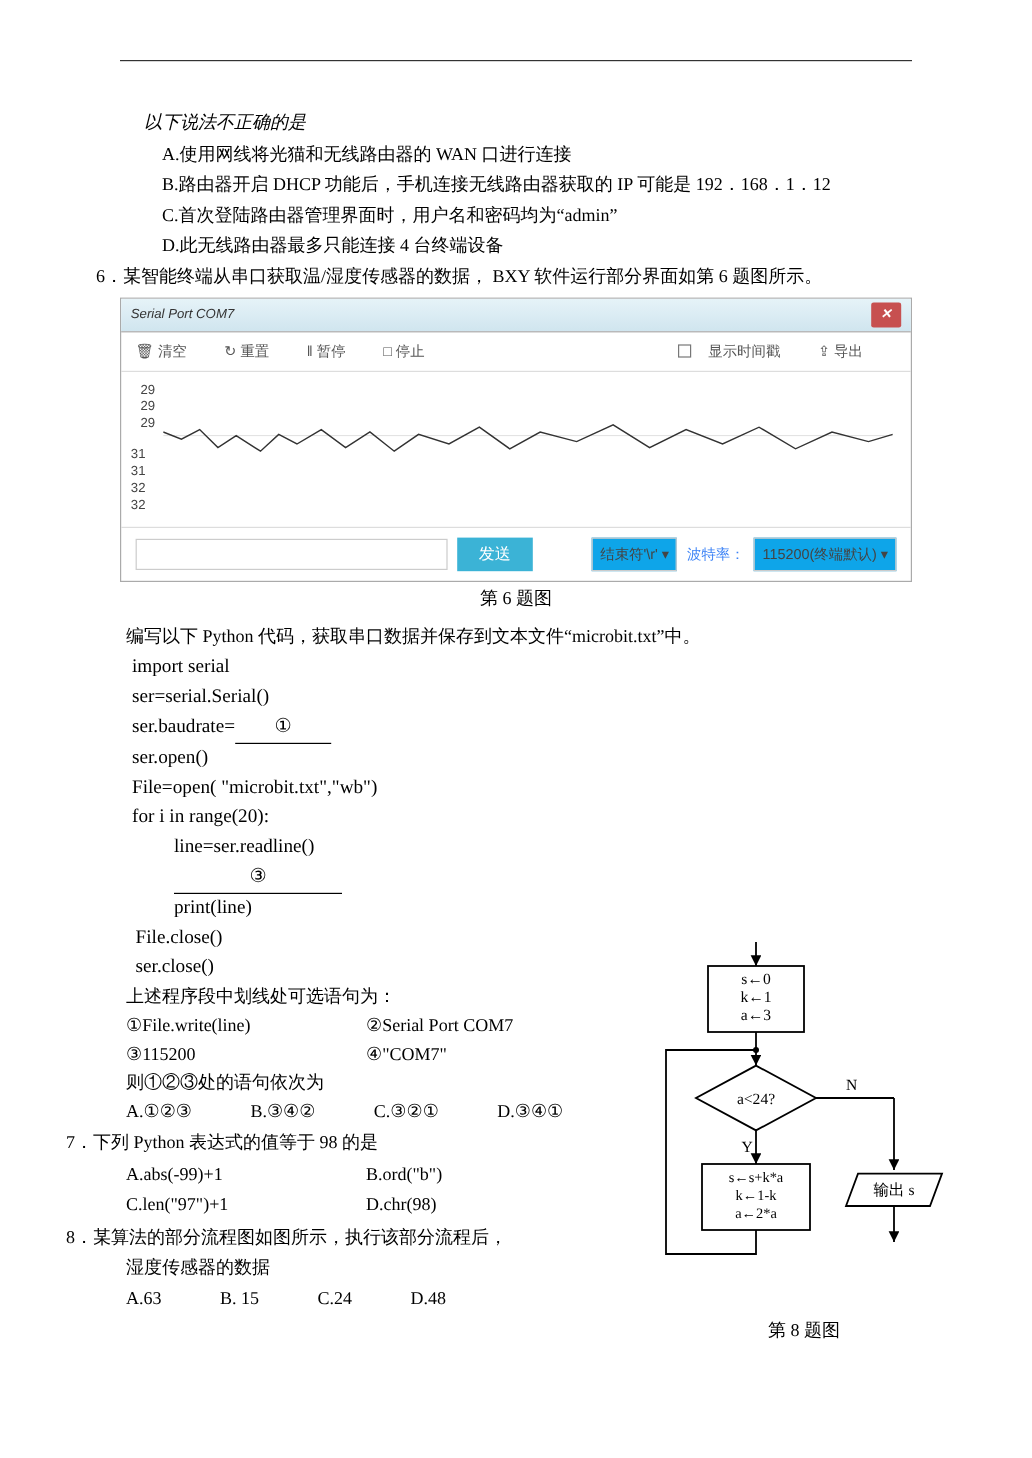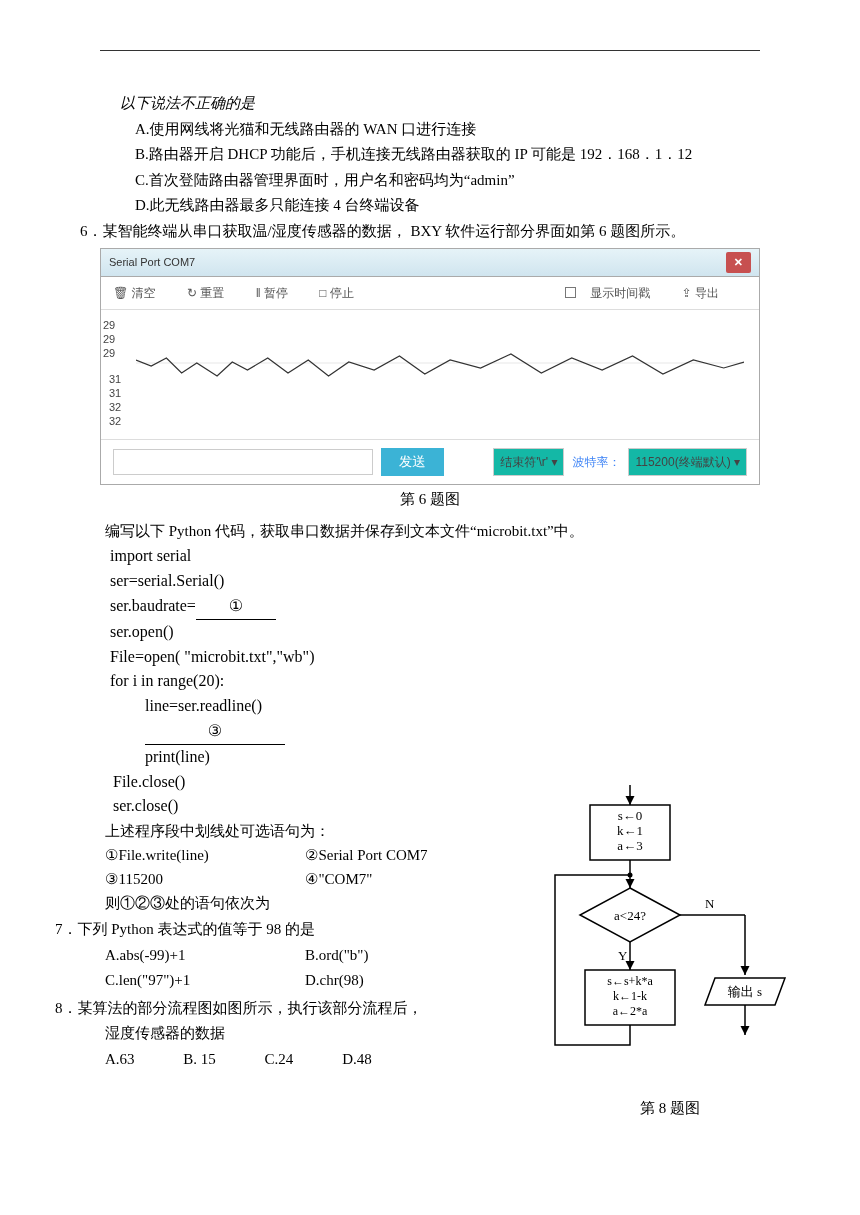--- a/index.html
+++ b/index.html
@@ -25,46 +25,47 @@
     }
     .sw-title {
       background: linear-gradient(#e6f3f8, #d0e5ef);
       padding: 3px 8px;
       border-bottom: 1px solid #aaa;
       display: flex;
       justify-content: space-between;
       align-items: center;
       font-size: 11px;
       color: #333;
+      font-style: italic;
     }
     .sw-close {
       background: #c75050; color: #fff; padding: 1px 8px;
       border-radius: 2px; font-weight: bold;
     }
     .sw-toolbar {
       display: flex; justify-content: space-between;
       padding: 6px 12px; border-bottom: 1px solid #ddd;
       color: #555; font-size: 12px;
     }
     .sw-tb-left span, .sw-tb-right span { margin-right: 14px; }
     .sw-chart {
       position: relative; height: 130px;
       padding: 8px 15px 4px 35px;
       border-bottom: 1px solid #ddd;
     }
     .sw-chart svg { width: 100%; height: 110px; }
-    .sw-ylabels-top { position: absolute; left: 2px; top: 8px; font-size: 11px; color: #444; line-height: 14px; }
+    .sw-ylabels-top { position: absolute; left: 16px; top: 8px; font-size: 11px; color: #444; line-height: 14px; }
     .sw-ylabels-bot { position: absolute; left: 8px; top: 62px; font-size: 11px; color: #444; line-height: 14px; }
     .sw-bottom {
       display: flex; align-items: center; gap: 8px;
       padding: 8px 12px; font-size: 12px; color: #444;
     }
     .sw-input { flex: 0 0 260px; border: 1px solid #ccc; height: 26px; padding: 2px; background: #fff; }
     .sw-send { background: #3bb3d6; color: #fff; border: none; padding: 5px 18px; }
-    .sw-sel { border: 1px solid #ccc; padding: 3px 6px; background: #14b8a6; }
+    .sw-sel { border: 1px solid #ccc; padding: 3px 6px; background: #0ea5e9; }
     .sw-label { color: #3b82f6; }
     .caption { text-align: center; margin: 2px 0 6px; font-size: 15px; }
     .code-block { font-family: "Times New Roman", serif; font-size: 16px; padding-left: 60px; line-height: 1.55; }
     .code-indent { padding-left: 35px; }
     .underline { display: inline-block; border-bottom: 1px solid #000; min-width: 80px; text-align: center; }
     .underline-wide { min-width: 140px; }
     .two-col { display: flex; }
     .two-col-left { flex: 0 0 470px; }
     .two-col-right { flex: 1; padding-left: 10px; padding-top: 10px; }
     .opts-inline { padding-left: 85px; }
@@ -159,20 +160,26 @@
       <div>上述程序段中划线处可选语句为：</div>
       <div style="display:flex;">
           <span style="flex:0 0 200px;">①File.write(line)</span>
           <span>②Serial Port COM7</span>
         </div>
       <div style="display:flex;">
           <span style="flex:0 0 200px;">③115200</span>
           <span>④"COM7"</span>
         </div>
       <div>则①②③处的语句依次为</div>
+      <div class="opts-inline" style="padding-left:0;">
+        <span>A.①②③</span>
+        <span>B.③④②</span>
+        <span>C.③②①</span>
+        <span>D.③④①</span>
+      </div>
     </div>
 
     <div style="padding-left:30px;text-indent:-25px;margin-top:2px;">
       <span>7．</span><span>下列  Python 表达式的值等于  98 的是</span>
     </div>
     <div style="padding-left:55px;display:flex;">
         <span style="flex:0 0 200px;">A.abs(-99)+1</span>
         <span>B.ord("b")</span>
       </div>
     <div style="padding-left:55px;display:flex;">

